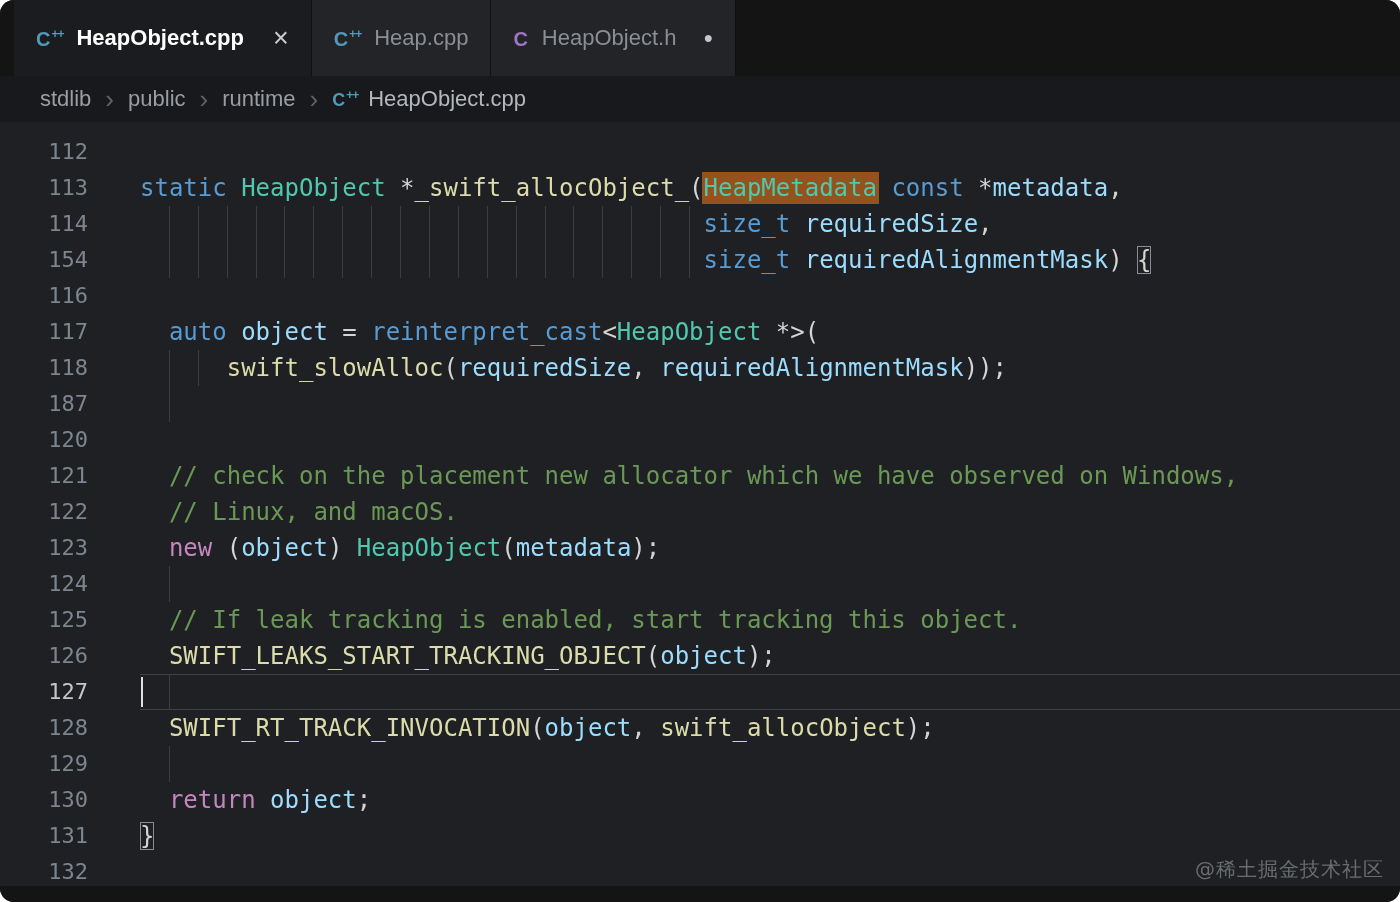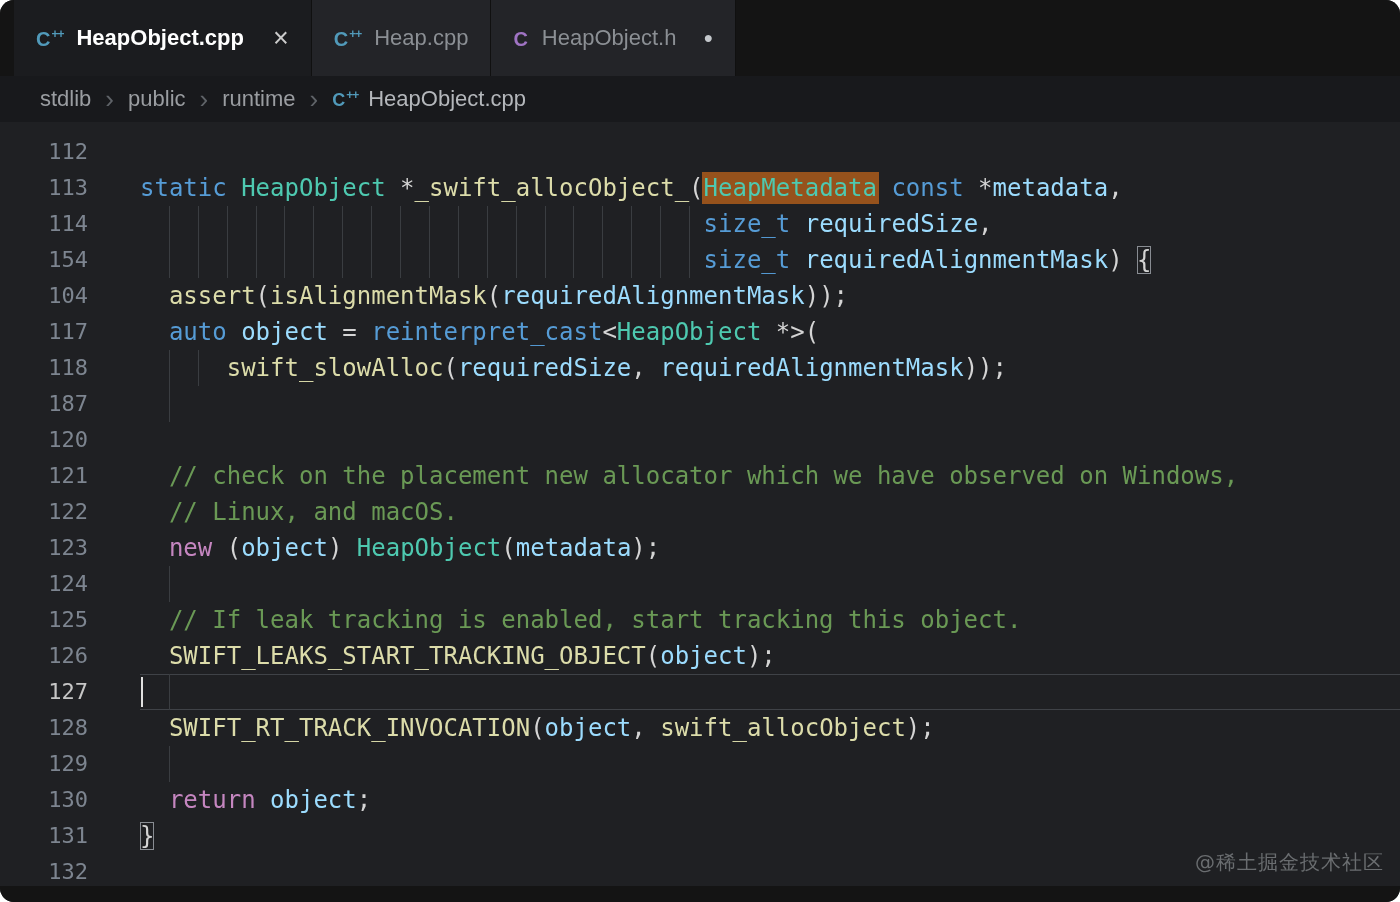--- a/index.html
+++ b/index.html
@@ -61,21 +61,21 @@
   .tk-pl{color:var(--pl,#d4d4d4);}
   .tk-cm{color:var(--cm,#6a9955);}
   .tk-ctrl{color:var(--ctrl,#c586c0);}
   .tk-hl{color:var(--type,#4ec9b0);background:var(--match_bg,#96521c);box-shadow:0 0 0 2px var(--match_bg,#96521c);}
   .tk-bm{color:var(--pl,#d4d4d4);box-shadow:inset 0 0 0 1px #888c92;}
   .guide{position:absolute;top:0;bottom:0;width:1px;background:var(--guide,#3a3d41);}
   .cursor{position:absolute;left:1px;top:3px;width:2px;height:30px;background:var(--cursor,#e0e0e0);}
   
   .bottom-strip{position:absolute;left:0;right:0;bottom:0;height:16px;background:var(--chrome_bg,#141414);}
   .watermark{
-    position:absolute;right:16px;bottom:26px;
+    position:absolute;right:16px;bottom:19px;
     color:var(--watermark_color,#6a6d70);font-size:20px;letter-spacing:1px;
     font-family:"DejaVu Sans",sans-serif;
   }
 </style>
 </head>
 <body>
 
 <div class="window">
 
   <div class="tab-bar">
@@ -118,22 +118,21 @@
         </div>
         <div class="line">
           <div class="num">114</div>
           <div class="code"><span class="guide" style="left: 2ch;"></span><span class="guide" style="left: 4ch;"></span><span class="guide" style="left: 6ch;"></span><span class="guide" style="left: 8ch;"></span><span class="guide" style="left: 10ch;"></span><span class="guide" style="left: 12ch;"></span><span class="guide" style="left: 14ch;"></span><span class="guide" style="left: 16ch;"></span><span class="guide" style="left: 18ch;"></span><span class="guide" style="left: 20ch;"></span><span class="guide" style="left: 22ch;"></span><span class="guide" style="left: 24ch;"></span><span class="guide" style="left: 26ch;"></span><span class="guide" style="left: 28ch;"></span><span class="guide" style="left: 30ch;"></span><span class="guide" style="left: 32ch;"></span><span class="guide" style="left: 34ch;"></span><span class="guide" style="left: 36ch;"></span><span class="guide" style="left: 38ch;"></span><span class="tk-pl">                                       </span><span class="tk-kw">size_t</span><span class="tk-pl"> </span><span class="tk-var">requiredSize</span><span class="tk-pl">,</span></div>
         </div>
         <div class="line">
           <div class="num">154</div>
           <div class="code"><span class="guide" style="left: 2ch;"></span><span class="guide" style="left: 4ch;"></span><span class="guide" style="left: 6ch;"></span><span class="guide" style="left: 8ch;"></span><span class="guide" style="left: 10ch;"></span><span class="guide" style="left: 12ch;"></span><span class="guide" style="left: 14ch;"></span><span class="guide" style="left: 16ch;"></span><span class="guide" style="left: 18ch;"></span><span class="guide" style="left: 20ch;"></span><span class="guide" style="left: 22ch;"></span><span class="guide" style="left: 24ch;"></span><span class="guide" style="left: 26ch;"></span><span class="guide" style="left: 28ch;"></span><span class="guide" style="left: 30ch;"></span><span class="guide" style="left: 32ch;"></span><span class="guide" style="left: 34ch;"></span><span class="guide" style="left: 36ch;"></span><span class="guide" style="left: 38ch;"></span><span class="tk-pl">                                       </span><span class="tk-kw">size_t</span><span class="tk-pl"> </span><span class="tk-var">requiredAlignmentMask</span><span class="tk-pl">) </span><span class="tk-bm">{</span></div>
         </div>
         <div class="line">
-          <div class="num">104</div>
-          <div class="code"><span class="tk-pl">  </span><span class="tk-fn">assert</span><span class="tk-pl">(</span><span class="tk-fn">isAlignmentMask</span><span class="tk-pl">(</span><span class="tk-var">requiredAlignmentMask</span><span class="tk-pl">));</span></div>
+          <div class="num">116</div>
         </div>
         <div class="line">
           <div class="num">117</div>
           <div class="code"><span class="tk-pl">  </span><span class="tk-kw">auto</span><span class="tk-pl"> </span><span class="tk-var">object</span><span class="tk-pl"> = </span><span class="tk-kw">reinterpret_cast</span><span class="tk-pl">&lt;</span><span class="tk-type">HeapObject</span><span class="tk-pl"> *&gt;(</span></div>
         </div>
         <div class="line">
           <div class="num">118</div>
           <div class="code"><span class="guide" style="left: 2ch;"></span><span class="guide" style="left: 4ch;"></span><span class="tk-pl">      </span><span class="tk-fn">swift_slowAlloc</span><span class="tk-pl">(</span><span class="tk-var">requiredSize</span><span class="tk-pl">, </span><span class="tk-var">requiredAlignmentMask</span><span class="tk-pl">));</span></div>
         </div>
         <div class="line">

